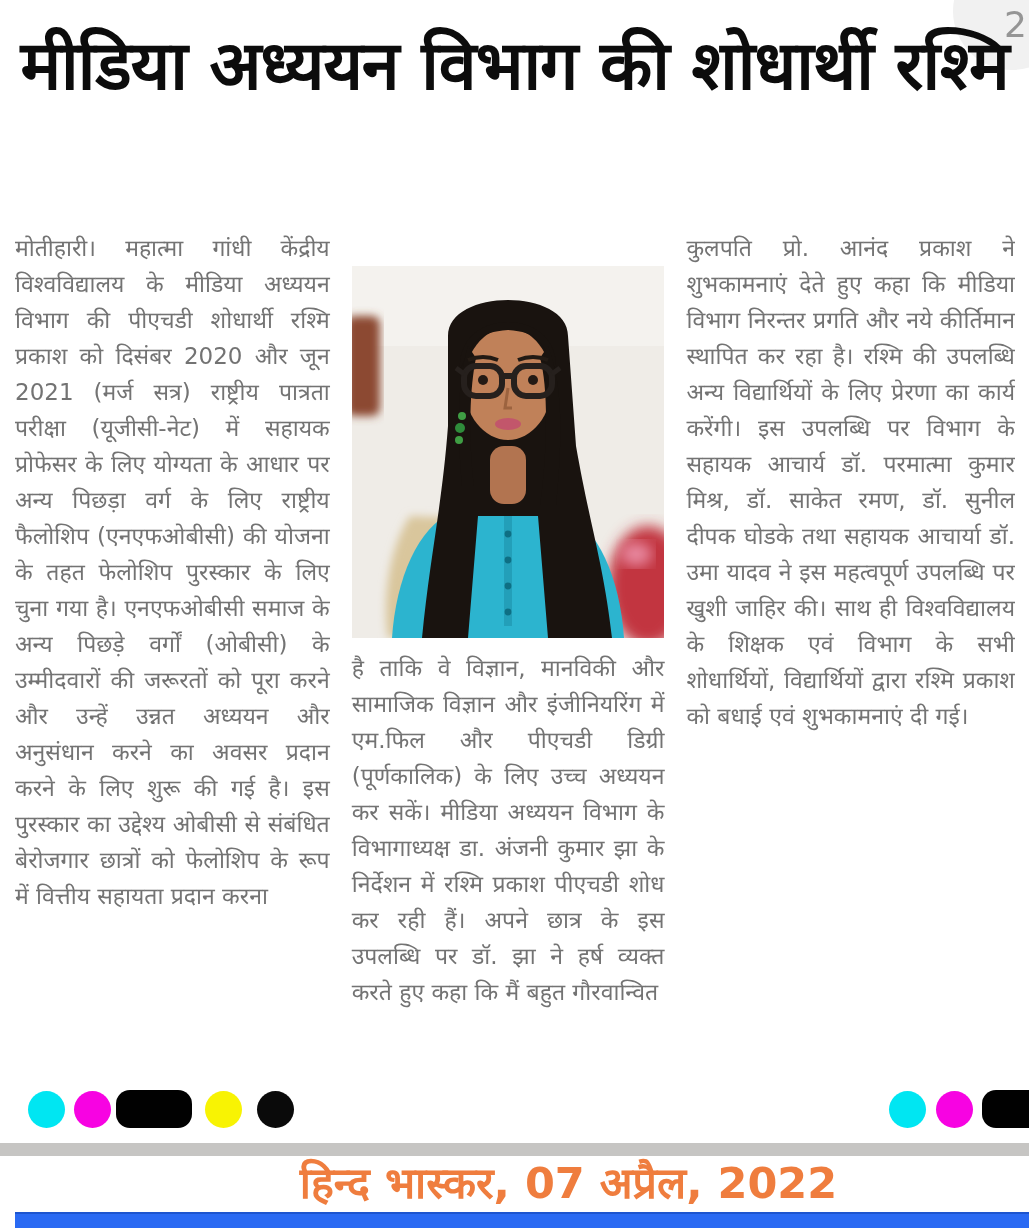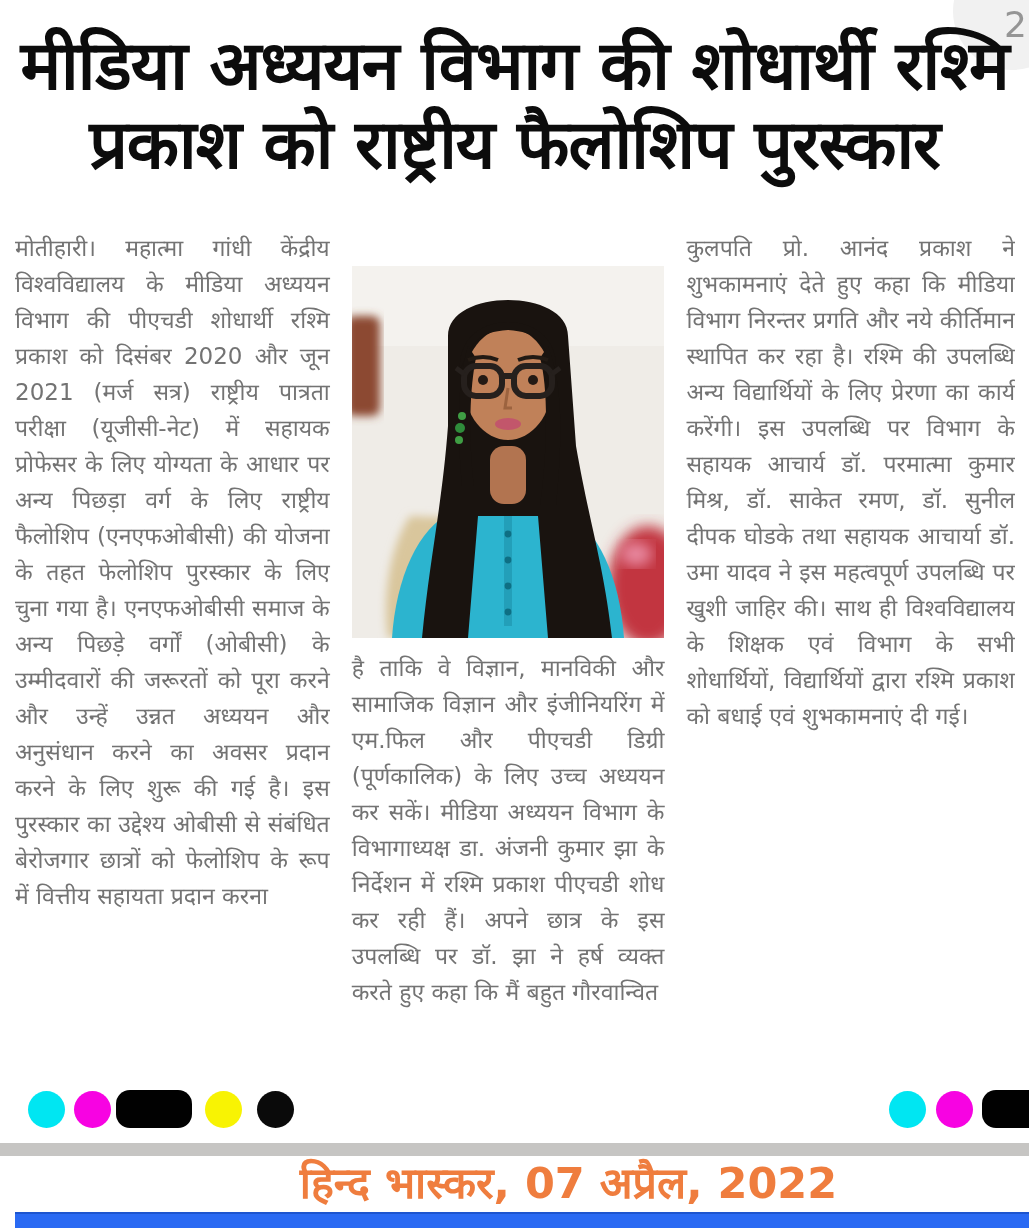--- a/index.html
+++ b/index.html
@@ -81,21 +81,20 @@
 </head>
 <body>
 
 <div id="page">
 
   <div class="corner-bubble"></div>
   <div class="corner-num">2</div>
 
   <div class="headline">
     <div>मीडिया अध्ययन विभाग की शोधार्थी रश्मि</div>
-    <div>प्रकाश को राष्ट्रीय फैलोशिप पुरस्कार</div>
   </div>
 
   <div class="cols">
 
     <div class="col col-left">
         <p class="para">मोतीहारी। महात्मा गांधी केंद्रीय विश्वविद्यालय के मीडिया अध्ययन विभाग की पीएचडी शोधार्थी रश्मि प्रकाश को दिसंबर 2020 और जून 2021 (मर्ज सत्र) राष्ट्रीय पात्रता परीक्षा (यूजीसी-नेट) में सहायक प्रोफेसर के लिए योग्यता के आधार पर अन्य पिछड़ा वर्ग के लिए राष्ट्रीय फैलोशिप (एनएफओबीसी) की योजना के तहत फेलोशिप पुरस्कार के लिए चुना गया है। एनएफओबीसी समाज के अन्य पिछड़े वर्गों (ओबीसी) के उम्मीदवारों की जरूरतों को पूरा करने और उन्हें उन्नत अध्ययन और अनुसंधान करने का अवसर प्रदान करने के लिए शुरू की गई है। इस पुरस्कार का उद्देश्य ओबीसी से संबंधित बेरोजगार छात्रों को फेलोशिप के रूप में वित्तीय सहायता प्रदान करना</p>
       </div>
 
     <div class="col col-mid">
       <div class="photo-wrap">

